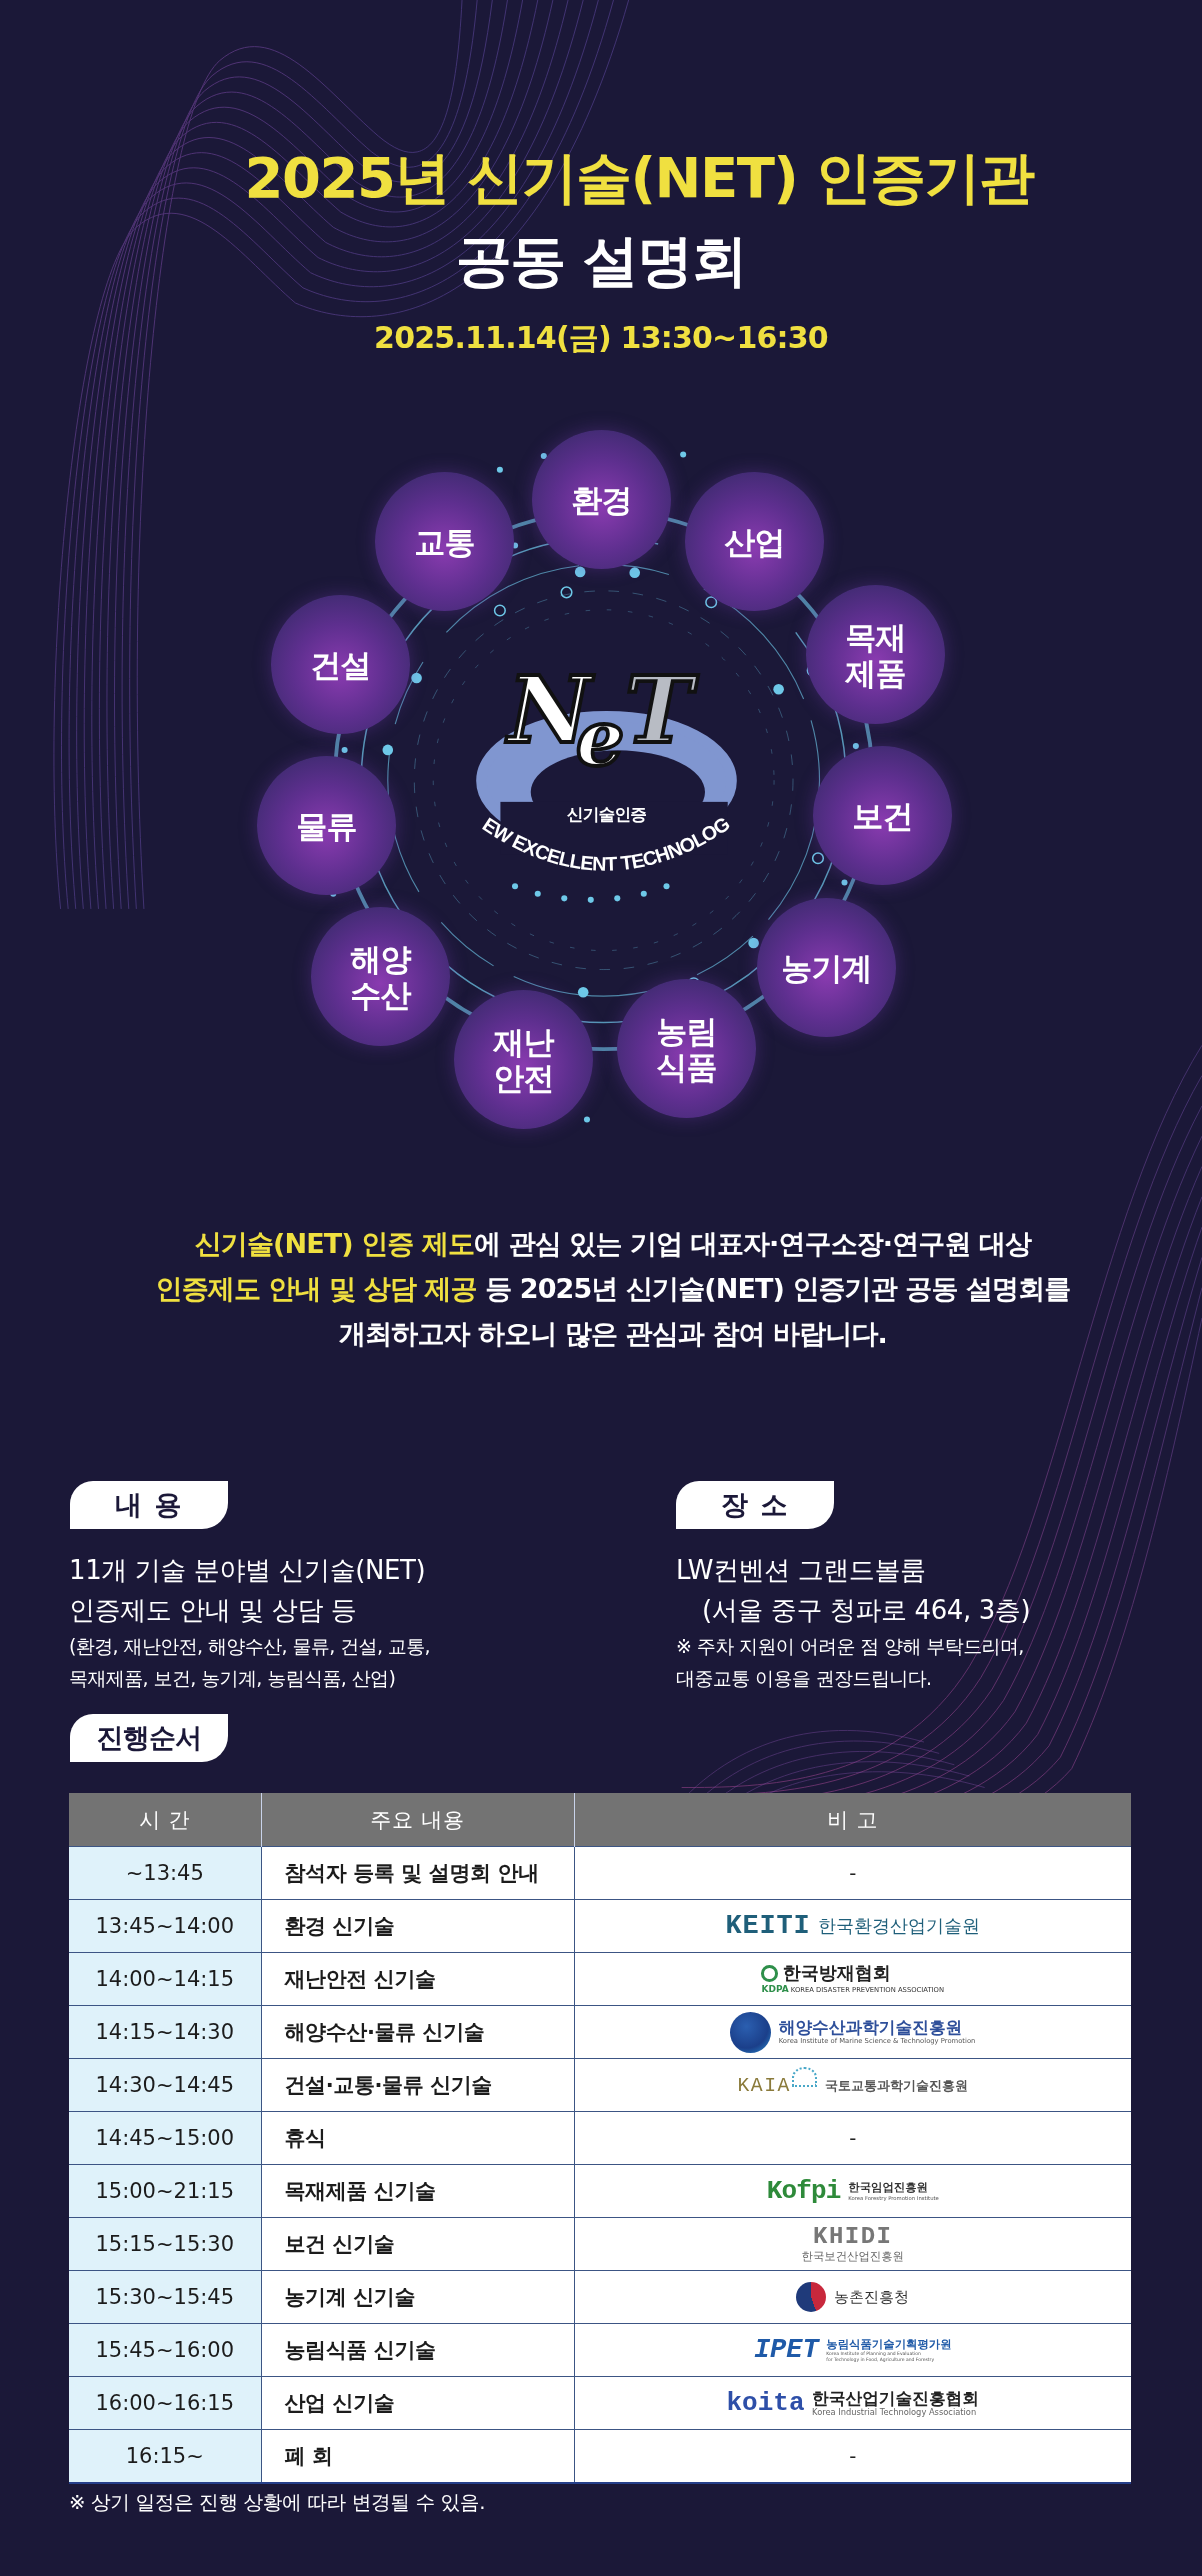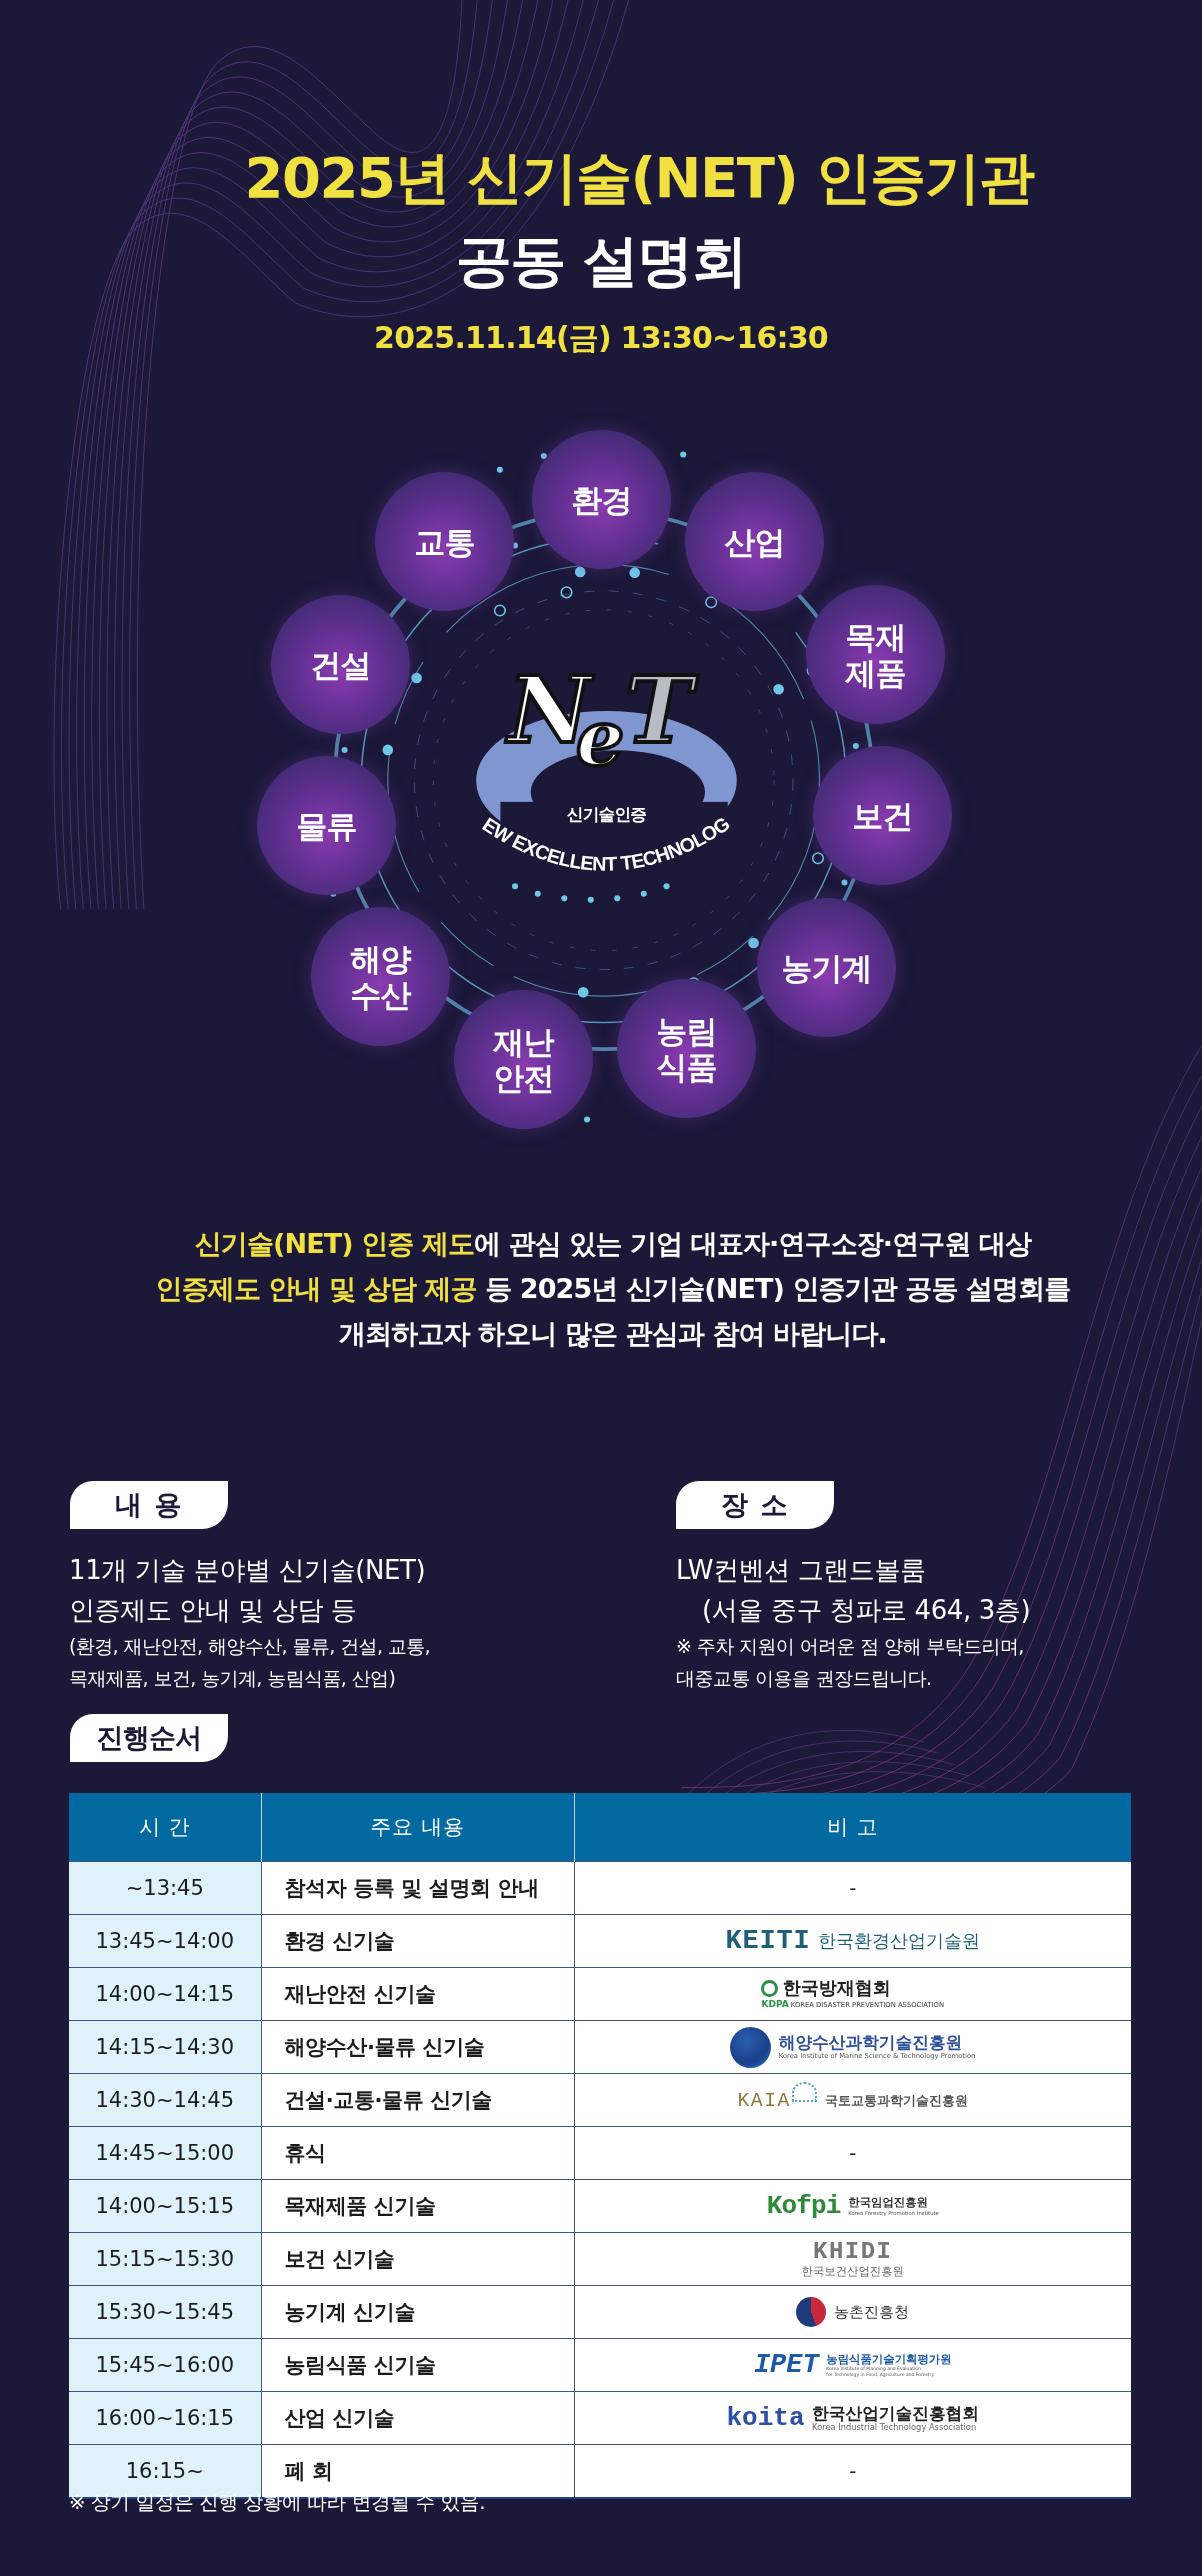--- a/index.html
+++ b/index.html
@@ -56,21 +56,21 @@
   .sec-text { position:absolute; color:#fff; }
   .sec-big { font-size:26px; line-height:35px; letter-spacing:-0.4px; }
   .sec-small { font-size:19px; line-height:30px; letter-spacing:-0.6px; }
 
   
   .table {
     position:absolute; left:69px; top:1793px; width:1062px;
     border-collapse:collapse; table-layout:fixed;
   }
   .table th {
-    background:#0369a1; color:#fff; height:68px; font-size:21px; font-weight:normal;
+    background:#737373; color:#fff; height:53px; font-size:21px; font-weight:normal;
     border-right:0.8px solid #c9d3ea; padding:0; letter-spacing:0.8px;
   }
   .table th:last-child { border-right:none; }
   .table td {
     height:52px; border-top:0.8px solid #3c5584; border-right:0.8px solid #3c5584;
     padding:0; font-size:21px; color:#1c1c1c; background:#fff;
   }
   .table td.time { background:#dff2fa; text-align:center; }
   .table td.topic { padding-left:23px; font-weight:bold; letter-spacing:-0.4px; }
   .table td.note { text-align:center; border-right:none; }
@@ -321,21 +321,21 @@
           <span class="ko" style="color:#555;font-size:13px">국토교통과학기술진흥원</span>
         </span>
       </td>
     </tr>
     <tr>
       <td class="time">14:45~15:00</td>
       <td class="topic">휴식</td>
       <td class="note"><span class="dash">-</span></td>
     </tr>
     <tr>
-      <td class="time">14:00~15:15</td>
+      <td class="time">15:00~21:15</td>
       <td class="topic">목재제품 신기술</td>
       <td class="note">
         <span class="logo">
           <span class="mark" style="font-size:26px;color:#2e8a3a;letter-spacing:-0.8px">Kofpi</span>
           <span class="col">
             <span class="ko" style="color:#333;font-size:11.4px">한국임업진흥원</span>
             <span class="en" style="font-size:5.3px">Korea Forestry Promotion Institute</span>
           </span>
         </span>
       </td>

